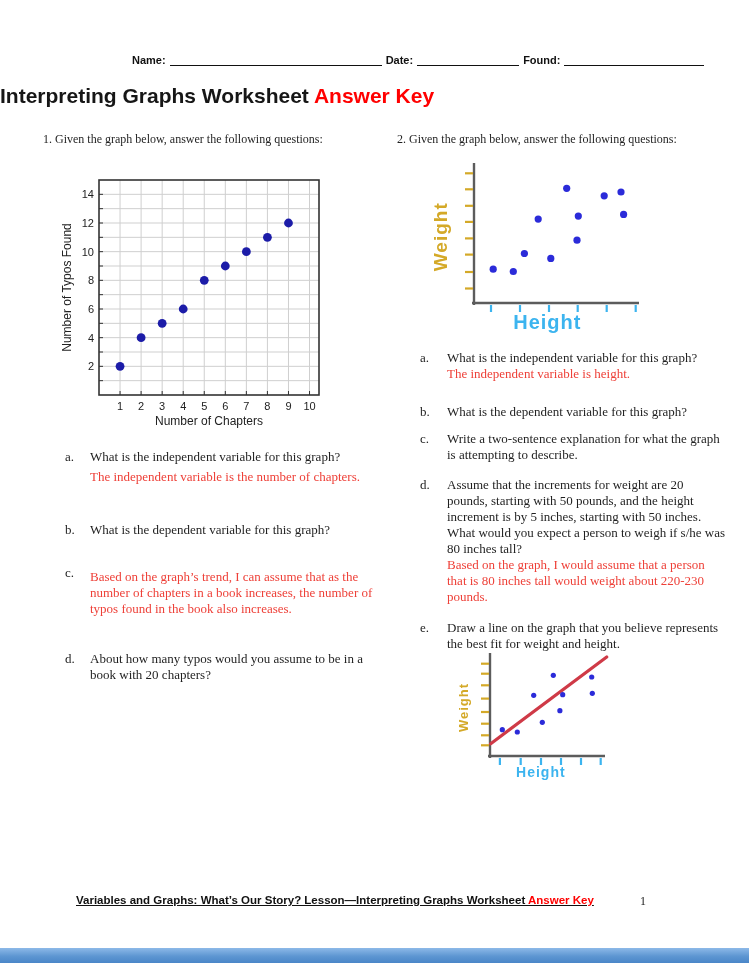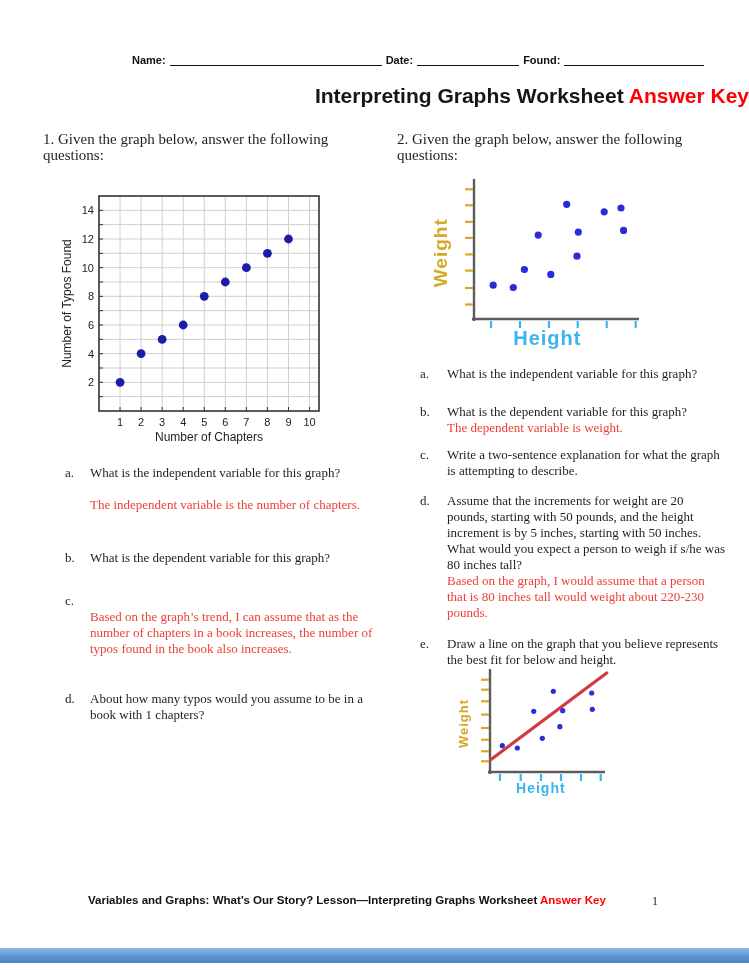--- a/index.html
+++ b/index.html
@@ -18,45 +18,45 @@
     position:absolute;left:88px;top:54px;width:572px;
     font-family:"Liberation Sans",sans-serif;font-weight:bold;font-size:11px;color:#111;
     display:flex;align-items:flex-start;margin-left:44px;
   }
   .blank{display:inline-block;border-bottom:1.6px solid #111;height:12px;}
   .blank.name-blank{width:212px;margin:0 4px;}
   .blank.date-blank{width:102px;margin:0 4px;}
   .blank.class-blank{flex:1;margin-left:4px;}
   
   .title{
-    position:absolute;left:0;top:84px;width:749px;text-align:right;
+    position:absolute;left:0;top:84px;width:749px;text-align:left;
     font-family:"Liberation Sans",sans-serif;font-weight:bold;font-size:21px;color:#161616;
   }
   .title .red{color:var(--title-red);}
   
   .col{position:absolute;top:131px;}
   .col-left{left:43px;width:345px;}
   .col-right{left:397px;width:330px;}
-  .q-heading{font-size:15px;line-height:16px;color:var(--body-ink);}
+  .q-heading{font-size:12px;line-height:16px;color:var(--body-ink);}
   .chart{line-height:0;}
   #chart1{margin:21px 0 0 16px;}
   #chart2{margin:11px 0 0 28px;}
   #chart3{margin:1px 0 0 43px;}
   .q-item{display:flex;font-size:13px;line-height:16px;}
   .q-label{flex:0 0 25px;margin-left:22px;}
   .col-right .q-label{flex:0 0 27px;margin-left:23px;}
   .q-body{flex:1;max-width:292px;}
   .col-right .q-body{max-width:293px;}
   .q-answer{color:var(--answer-red);}
-  .q-answer.gap{margin-top:16px;}
+  .q-answer.gap{margin-top:4px;}
   .q-answer:empty{display:none;}
   
   .footer{
-    position:absolute;left:88px;top:894px;width:620px;
-    font-family:"Liberation Sans",sans-serif;font-weight:bold;font-size:11.5px;color:#111;
+    position:absolute;left:76px;top:894px;width:620px;
+    font-family:"Liberation Sans",sans-serif;font-weight:bold;font-size:11.5px;color:#111;text-decoration:underline;
   }
   .footer .red{color:var(--title-red);}
   .page-num{position:absolute;left:564px;top:0;color:#222;font-weight:normal;font-size:12px;
     font-family:"Liberation Serif",serif;}
   
   .bottom-bar{
     position:absolute;left:0;top:948px;width:749px;height:15px;
     background:linear-gradient(to bottom,#8db9e8 0%,#5d96d2 55%,#4a86c8 100%);
   }
   svg text{font-family:"Liberation Sans",sans-serif;}
@@ -178,21 +178,21 @@
     <div class="q-item" style="margin-top:27px">
       <span class="q-label">c.</span>
       <div class="q-body">
         <div class="q-answer gap">Based on the graph’s trend, I can assume that as the number of chapters in a book increases, the number of typos found in the book also increases.</div>
       </div>
     </div>
 
     <div class="q-item" style="margin-top:34px">
       <span class="q-label">d.</span>
       <div class="q-body">
-        <div class="q-text">About how many typos would you assume to be in a book with 1 chapters?</div>
+        <div class="q-text">About how many typos would you assume to be in a book with 20 chapters?</div>
       </div>
     </div>
   </div>
 
   <div class="col col-right">
     <div class="q-heading">2. Given the graph below, answer the following questions:</div>
     <div class="chart" id="chart2"><svg width="235" height="184" viewBox="0 0 235 184">
           <line x1="49" y1="5" x2="49" y2="147" stroke="#5c5c5c" stroke-width="2.4"></line>
           <line x1="47" y1="145" x2="214" y2="145" stroke="#5c5c5c" stroke-width="2.4"></line>
           <line x1="40" y1="15.3" x2="48" y2="15.3" stroke="#d4a928" stroke-width="2.2"></line>
@@ -221,28 +221,28 @@
           <circle cx="196.0" cy="34.0" r="3.6" fill="#2b2bd9"></circle>
           <circle cx="198.6" cy="56.4" r="3.6" fill="#2b2bd9"></circle>
           <text x="122.35000000000001" y="171" text-anchor="middle" font-size="20" font-weight="bold" letter-spacing="1" fill="#3cb4ef">Height</text>
           <text x="22" y="78.76" text-anchor="middle" font-size="19" font-weight="bold" letter-spacing="1" fill="#d4a928" transform="rotate(-90 22 78.76)">Weight</text>
         </svg></div>
 
     <div class="q-item" style="margin-top:8px">
       <span class="q-label">a.</span>
       <div class="q-body">
         <div class="q-text">What is the independent variable for this graph?</div>
+        <div class="q-answer">The independent variable is height.</div>
       </div>
     </div>
 
     <div class="q-item" style="margin-top:22px">
       <span class="q-label">b.</span>
       <div class="q-body">
         <div class="q-text">What is the dependent variable for this graph?</div>
-        <div class="q-answer">The dependent variable is weight.</div>
       </div>
     </div>
 
     <div class="q-item" style="margin-top:11px">
       <span class="q-label">c.</span>
       <div class="q-body">
         <div class="q-text">Write a two-sentence explanation for what the graph is attempting to describe.</div>
       </div>
     </div>
 
@@ -250,21 +250,21 @@
       <span class="q-label">d.</span>
       <div class="q-body">
         <div class="q-text">Assume that the increments for weight are 20 pounds, starting with 50 pounds, and the height increment is by 5 inches, starting with 50 inches. What would you expect a person to weigh if s/he was 80 inches tall?</div>
         <div class="q-answer">Based on the graph, I would assume that a person that is 80 inches tall would weight about 220-230 pounds.</div>
       </div>
     </div>
 
     <div class="q-item" style="margin-top:15px">
       <span class="q-label">e.</span>
       <div class="q-body">
-        <div class="q-text">Draw a line on the graph that you believe represents the best fit for below and height.</div>
+        <div class="q-text">Draw a line on the graph that you believe represents the best fit for weight and height.</div>
       </div>
     </div>
 
     <div class="chart" id="chart3"><svg width="232" height="132" viewBox="0 0 232 132">
           <line x1="50" y1="0" x2="50" y2="105" stroke="#5c5c5c" stroke-width="2.4"></line>
           <line x1="48" y1="103" x2="165" y2="103" stroke="#5c5c5c" stroke-width="2.4"></line>
           <line x1="41" y1="10.7" x2="49" y2="10.7" stroke="#d4a928" stroke-width="2.2"></line>
           <line x1="41" y1="20.7" x2="49" y2="20.7" stroke="#d4a928" stroke-width="2.2"></line>
           <line x1="41" y1="32.3" x2="49" y2="32.3" stroke="#d4a928" stroke-width="2.2"></line>
           <line x1="41" y1="45.6" x2="49" y2="45.6" stroke="#d4a928" stroke-width="2.2"></line>

